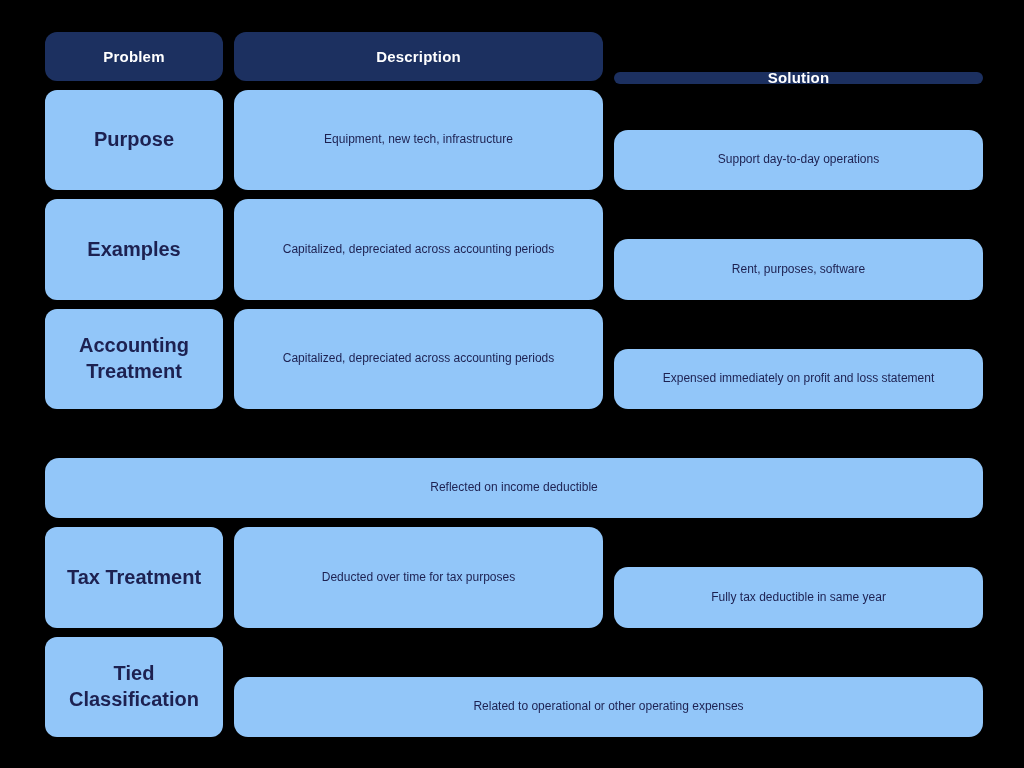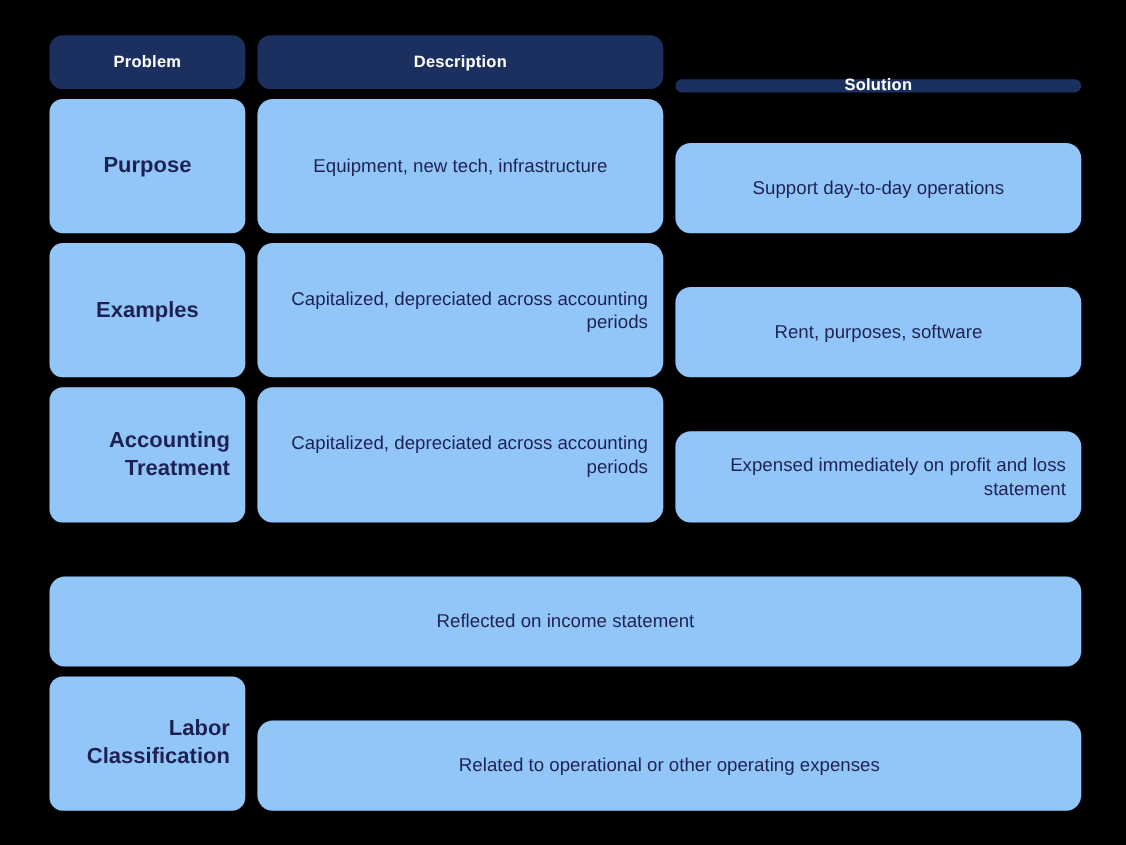--- a/index.html
+++ b/index.html
@@ -31,21 +31,21 @@
     width: 100%;
   }
 
   .row.header-row { height: 49px; flex: 0 0 49px; }
   .row.body-row   { flex: 1 1 0; }
 
   .cell {
     display: flex;
     align-items: center;
     justify-content: center;
-    text-align: right;
+    text-align: center;
     box-sizing: border-box;
     padding: 6px 14px;
     line-height: 1.28;
   }
 
   
   .col-1 { flex: 0 0 178px; }
   .col-2 { flex: 0 0 369px; }
   .col-3 { flex: 1 1 auto; margin-top: 40px; }
 
@@ -57,21 +57,21 @@
     font-size: 15px;
     font-weight: bold;
     letter-spacing: 0.2px;
   }
 
   
   .body-cell {
     background: #92c6f9;
     color: #1d2151;
     border-radius: 14px;
-    font-size: 17px;
+    font-size: 12px;
     font-weight: normal;
   }
 
   .body-cell.label-cell {
     font-weight: bold;
     font-size: 20px;
     border-radius: 12px;
   }
 
   .cell-text {
@@ -127,27 +127,38 @@
     <div class="cell body-cell col-2">
       <span class="cell-text">Capitalized, depreciated across accounting periods</span>
     </div>
     <div class="cell body-cell col-3">
       <span class="cell-text">Expensed immediately on profit and loss statement</span>
     </div>
   </div>
 
   <div class="row body-row">
     <div class="cell body-cell col-3">
-      <span class="cell-text">Reflected on income statement</span>
+      <span class="cell-text">Reflected on income deductible</span>
     </div>
   </div>
 
+  <div class="row body-row">
+    <div class="cell body-cell label-cell col-1">
+      <span class="cell-text">Tax Treatment</span>
+    </div>
+    <div class="cell body-cell col-2">
+      <span class="cell-text">Deducted over time for tax purposes</span>
+    </div>
+    <div class="cell body-cell col-3">
+      <span class="cell-text">Fully tax deductible in same year</span>
+    </div>
+  </div>
 
   <div class="row body-row">
     <div class="cell body-cell label-cell col-1">
-      <span class="cell-text">Labor Classification</span>
+      <span class="cell-text">Tied Classification</span>
     </div>
     <div class="cell body-cell col-3">
       <span class="cell-text">Related to operational or other operating expenses</span>
     </div>
   </div>
 
 </div>
 
 </body></html>

